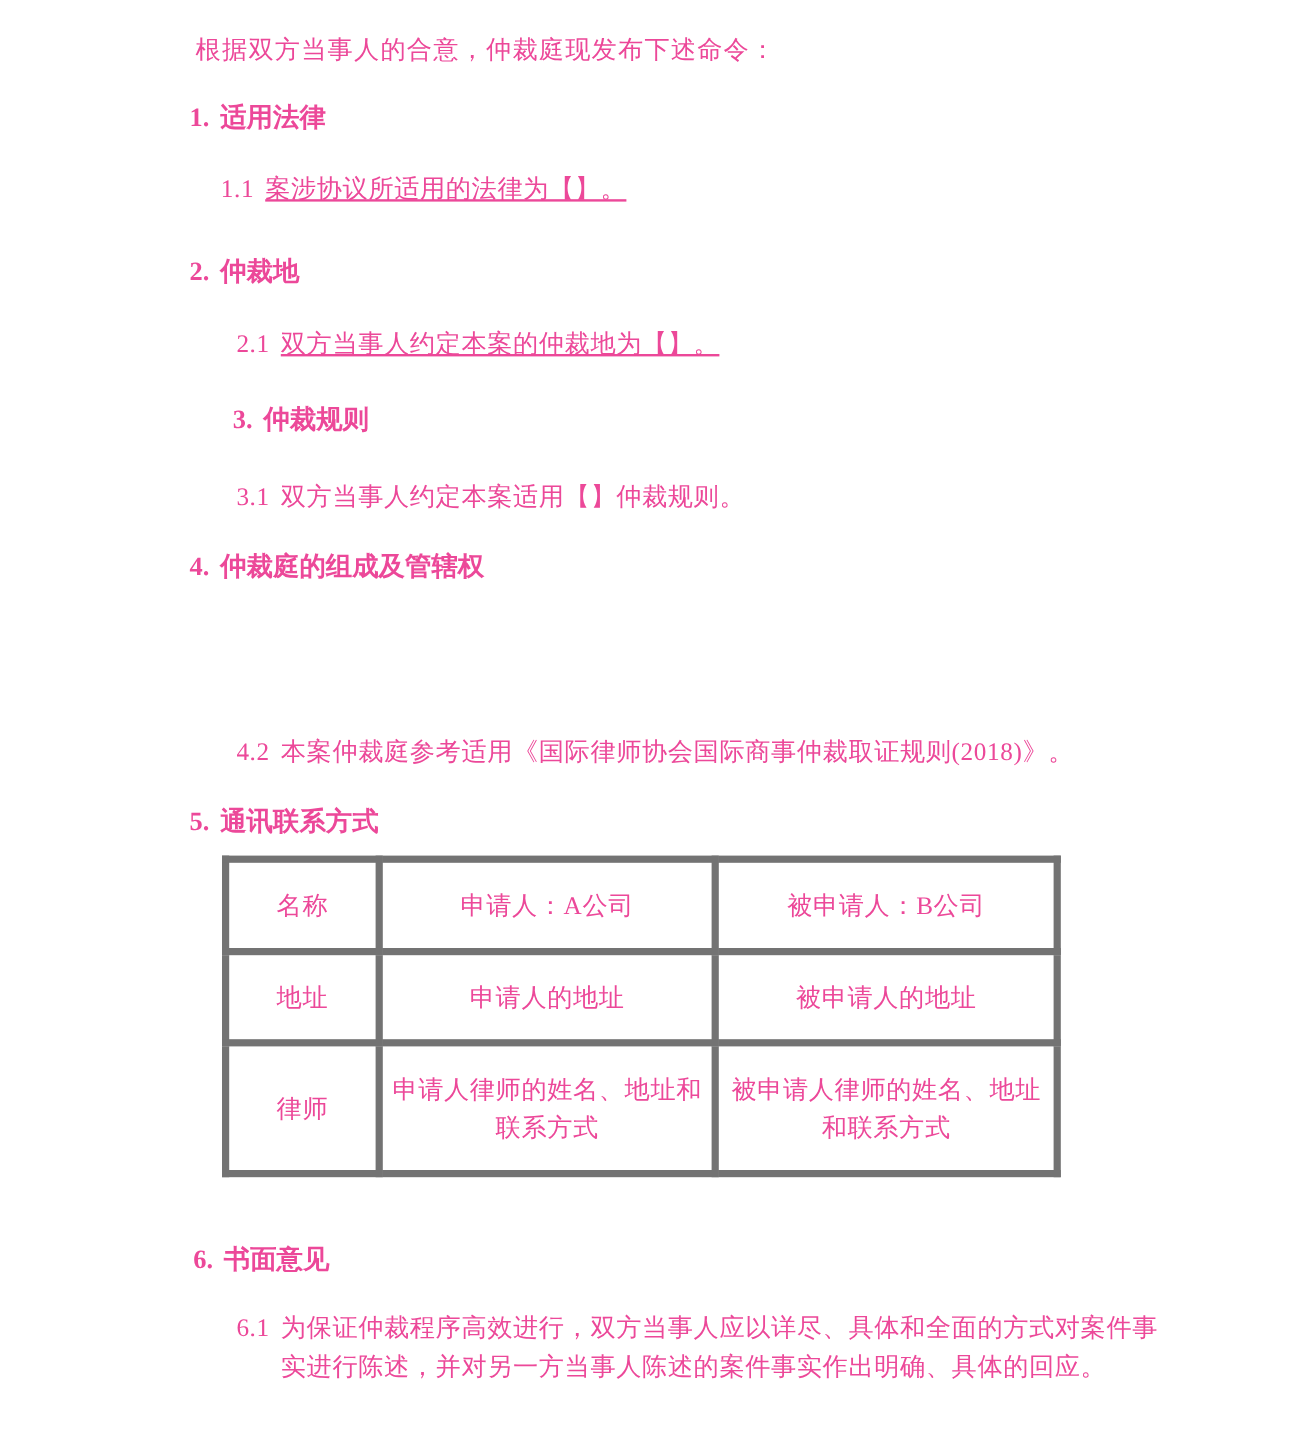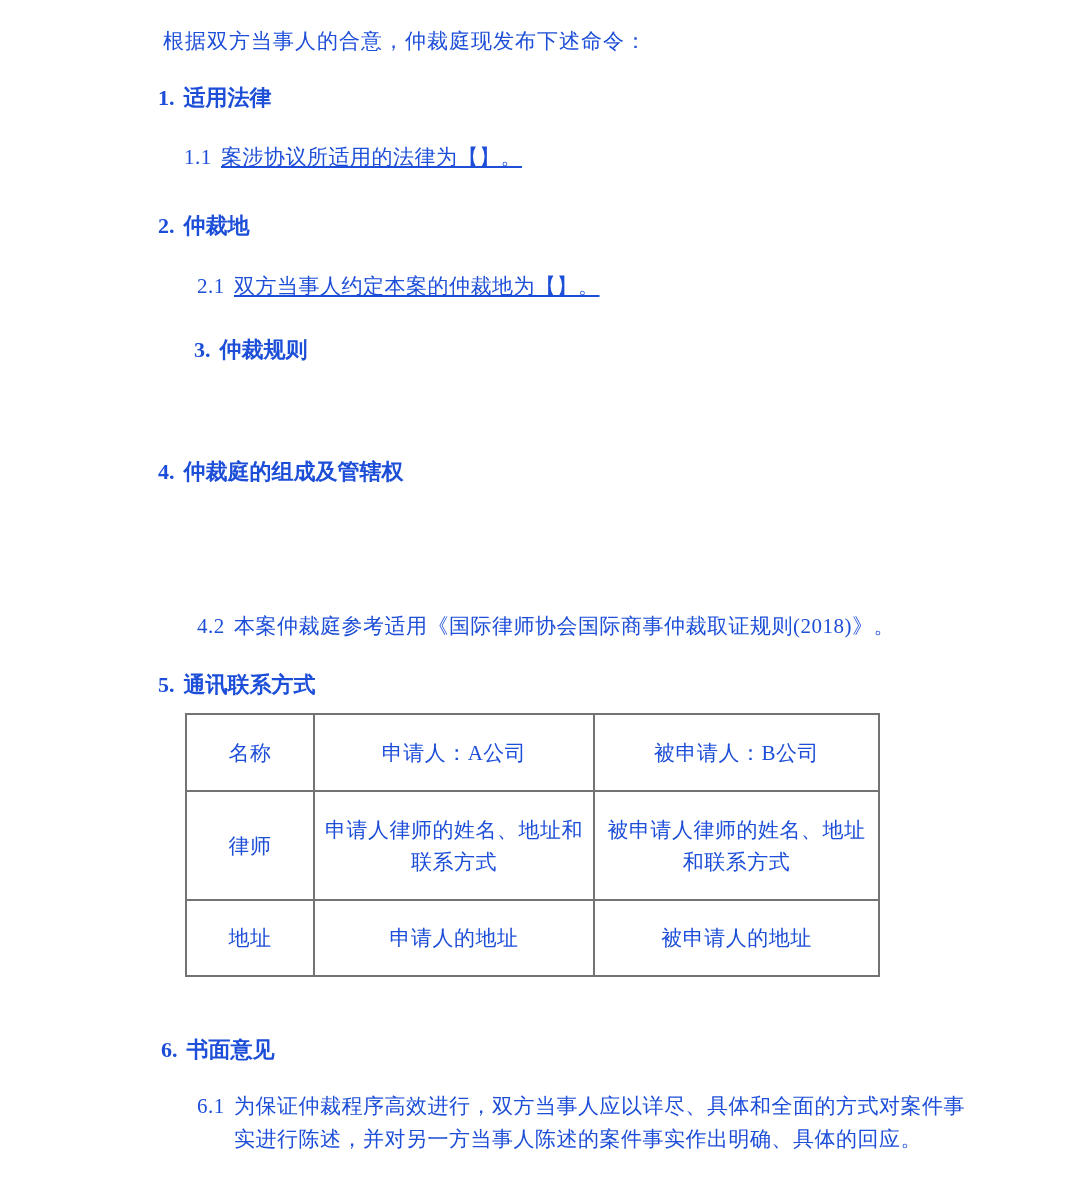--- a/index.html
+++ b/index.html
@@ -6,21 +6,21 @@
     margin: 0;
     padding: 0;
     background: #ffffff;
   }
   .page {
     position: relative;
     width: 1079px;
     height: 1195px;
     background: #ffffff;
     font-family: "Liberation Serif", "DejaVu Serif", serif;
-    color: #1d4ed8;
+    color: #ec4899;
     overflow: hidden;
   }
   .block { position: absolute; }
 
   .intro {
     left: 163px;
     top: 26px;
     font-size: 21px;
     line-height: 30px;
     letter-spacing: 1px;
@@ -48,21 +48,21 @@
     width: 37px;
     text-indent: 0;
   }
   .nowrap { white-space: nowrap; }
 
   table.contact {
     border-collapse: collapse;
     table-layout: fixed;
   }
   table.contact td {
-    border: 2px solid #737373;
+    border: 6px solid #737373;
     text-align: center;
     vertical-align: middle;
     font-size: 21px;
     line-height: 32px;
     padding: 0 4px;
     letter-spacing: 0.5px;
   }
 </style>
 </head>
 <body>
@@ -81,20 +81,23 @@
   <div class="block heading" style="left:158px; top:212px;">
     <span class="num">2.</span><span>仲裁地</span>
   </div>
   <div class="block clause nowrap" style="left:197px; top:270px;text-decoration:underline;">
     <span class="num">2.1</span><span>双方当事人约定本案的仲裁地为【】。</span>
   </div>
 
   <div class="block heading" style="left:158px; top:336px;margin-left:36px;">
     <span class="num">3.</span><span>仲裁规则</span>
   </div>
+  <div class="block clause nowrap" style="left:197px; top:398px;">
+    <span class="num">3.1</span><span>双方当事人约定本案适用【】仲裁规则。</span>
+  </div>
 
   <div class="block heading" style="left:158px; top:458px;">
     <span class="num">4.</span><span>仲裁庭的组成及管辖权</span>
   </div>
   <div class="block clause nowrap" style="left:197px; top:610px;">
     <span class="num">4.2</span><span>本案仲裁庭参考适用《国际律师协会国际商事仲裁取证规则(2018)》。</span>
   </div>
 
   <div class="block heading" style="left:158px; top:671px;">
     <span class="num">5.</span><span>通讯联系方式</span>
@@ -105,29 +108,29 @@
       <col style="width:128px;">
       <col style="width:280px;">
       <col style="width:285px;">
     </colgroup>
     <tbody>
       <tr style="height:77px;">
         <td>名称</td>
         <td>申请人：A公司</td>
         <td>被申请人：B公司</td>
       </tr>
+      <tr style="height:76px;">
+        <td>地址</td>
+        <td>申请人的地址</td>
+        <td>被申请人的地址</td>
+      </tr>
       <tr style="height:109px;">
         <td>律师</td>
         <td>申请人律师的姓名、地址和联系方式</td>
         <td>被申请人律师的姓名、地址和联系方式</td>
-      </tr>
-      <tr style="height:76px;">
-        <td>地址</td>
-        <td>申请人的地址</td>
-        <td>被申请人的地址</td>
       </tr>
     </tbody>
   </table>
 
   <div class="block heading" style="left:161px; top:1036px;">
     <span class="num">6.</span><span>书面意见</span>
   </div>
   <div class="block clause" style="left:197px; top:1090px; width:742px;">
     <span class="num">6.1</span><span>为保证仲裁程序高效进行，双方当事人应以详尽、具体和全面的方式对案件事实进行陈述，并对另一方当事人陈述的案件事实作出明确、具体的回应。</span>
   </div>

